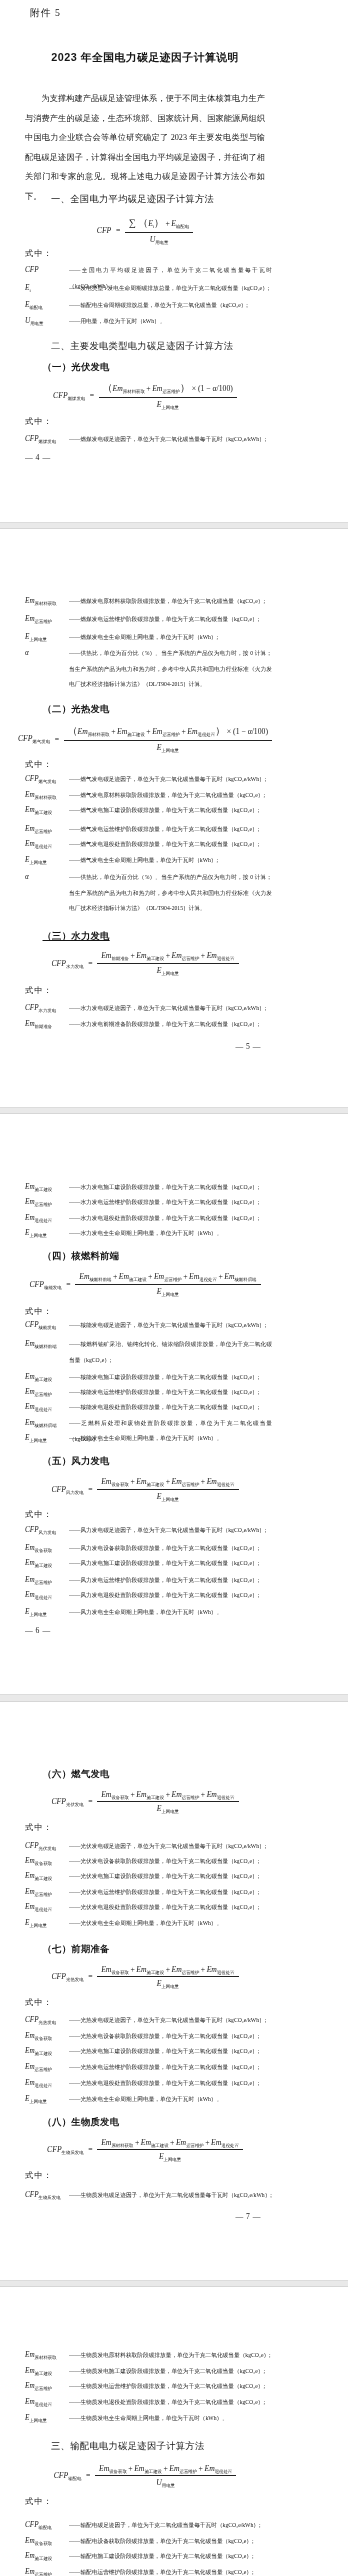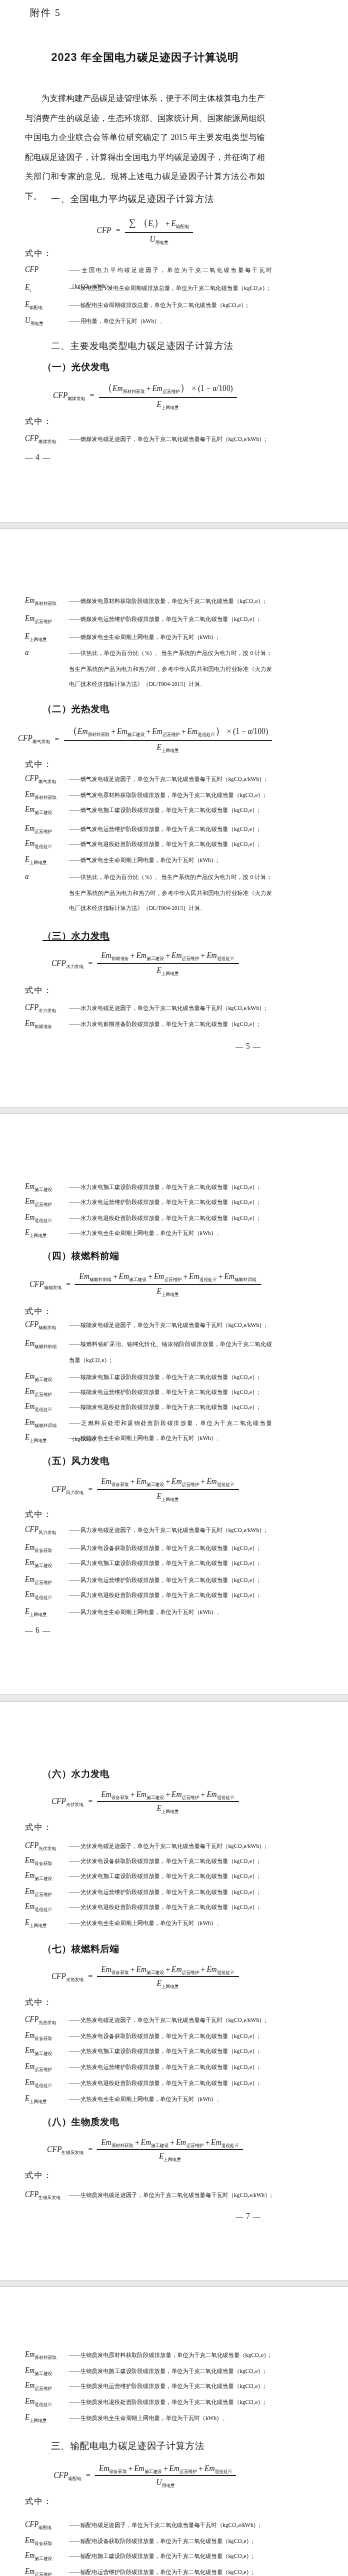--- a/index.html
+++ b/index.html
@@ -32,21 +32,21 @@
   .pagenum.left{left:25px;}
   .pagenum.right{left:auto;right:88px;}
 </style>
 </head>
 <body>
 
 <div id="doc">
     <div class="page" style="height: 522px;">
       <div class="blk attach" style="top: 7.2px;">附件 5</div>
       <div class="blk title" style="top: 51px;">2023 年全国电力碳足迹因子计算说明</div>
-      <div class="blk para" style="top: 89px;">为支撑构建产品碳足迹管理体系，便于不同主体核算电力生产与消费产生的碳足迹，生态环境部、国家统计局、国家能源局组织中国电力企业联合会等单位研究确定了 2015 年主要发电类型与输配电碳足迹因子，计算得出全国电力平均碳足迹因子，并征询了相关部门和专家的意见。现将上述电力碳足迹因子计算方法公布如下。</div>
+      <div class="blk para" style="top: 89px;">为支撑构建产品碳足迹管理体系，便于不同主体核算电力生产与消费产生的碳足迹，生态环境部、国家统计局、国家能源局组织中国电力企业联合会等单位研究确定了 2023 年主要发电类型与输配电碳足迹因子，计算得出全国电力平均碳足迹因子，并征询了相关部门和专家的意见。现将上述电力碳足迹因子计算方法公布如下。</div>
       <div class="blk h1" style="top: 193px;">一、全国电力平均碳足迹因子计算方法</div>
       <div class="blk formula" style="top: 217px;">
         <span class="f-lhs"><span class="symwrap"><span class="sym">CFP</span></span></span>
         <span class="f-eq">=</span>
         <span class="frac">
           <span class="num"><span class="big">∑ （</span><span class="symwrap"><span class="sym">E</span><sub class="s">i</sub></span><span class="big">）</span><span class="op">+</span><span class="symwrap"><span class="sym">E</span><sub class="s">输配电</sub></span></span>
           <span class="den"><span class="symwrap"><span class="sym">U</span><sub class="s">用电量</sub></span></span>
         </span>
       </div>
       <div class="blk fz" style="top: 248px;">式中：</div>
@@ -246,21 +246,21 @@
         <div class="tdesc">——风力发电退役处置阶段碳排放量，单位为千克二氧化碳当量（kgCO₂e）;</div>
       </div>
       <div class="blk term" style="top: 491px; width: 247px;">
         <div class="tsym"><span class="symwrap"><span class="sym">E</span><sub class="s">上网电量</sub></span></div>
         <div class="tdesc">——风力发电全生命周期上网电量，单位为千瓦时（kWh）。</div>
       </div>
       <div class="blk pagenum left" style="top: 512px;">— 6 —</div>
     </div>
     <div class="sep"></div>
     <div class="page" style="height: 578px;">
-      <div class="blk h2" style="top: 66px;">（六）水力发电</div>
+      <div class="blk h2" style="top: 66px;">（六）燃气发电</div>
       <div class="blk formula" style="top: 88px;">
         <span class="f-lhs"><span class="symwrap"><span class="sym">CFP</span><sub class="s">光伏发电</sub></span></span>
         <span class="f-eq">=</span>
         <span class="frac">
           <span class="num"><span class="symwrap"><span class="sym">Em</span><sub class="s">设备获取</sub></span><span class="op">+</span><span class="symwrap"><span class="sym">Em</span><sub class="s">施工建设</sub></span><span class="op">+</span><span class="symwrap"><span class="sym">Em</span><sub class="s">运营维护</sub></span><span class="op">+</span><span class="symwrap"><span class="sym">Em</span><sub class="s">退役处置</sub></span></span>
           <span class="den"><span class="symwrap"><span class="sym">E</span><sub class="s">上网电量</sub></span></span>
         </span>
       </div>
       <div class="blk fz" style="top: 120px;">式中：</div>
       <div class="blk term" style="top: 137px; width: 247px;">
@@ -280,21 +280,21 @@
         <div class="tdesc">——光伏发电运营维护阶段碳排放量，单位为千克二氧化碳当量（kgCO₂e）;</div>
       </div>
       <div class="blk term" style="top: 198px; width: 247px;">
         <div class="tsym"><span class="symwrap"><span class="sym">Em</span><sub class="s">退役处置</sub></span></div>
         <div class="tdesc">——光伏发电退役处置阶段碳排放量，单位为千克二氧化碳当量（kgCO₂e）;</div>
       </div>
       <div class="blk term" style="top: 214px; width: 247px;">
         <div class="tsym"><span class="symwrap"><span class="sym">E</span><sub class="s">上网电量</sub></span></div>
         <div class="tdesc">——光伏发电全生命周期上网电量，单位为千瓦时（kWh）。</div>
       </div>
-      <div class="blk h2" style="top: 241px;">（七）核燃料后端</div>
+      <div class="blk h2" style="top: 241px;">（七）前期准备</div>
       <div class="blk formula" style="top: 263px;">
         <span class="f-lhs"><span class="symwrap"><span class="sym">CFP</span><sub class="s">光热发电</sub></span></span>
         <span class="f-eq">=</span>
         <span class="frac">
           <span class="num"><span class="symwrap"><span class="sym">Em</span><sub class="s">设备获取</sub></span><span class="op">+</span><span class="symwrap"><span class="sym">Em</span><sub class="s">施工建设</sub></span><span class="op">+</span><span class="symwrap"><span class="sym">Em</span><sub class="s">运营维护</sub></span><span class="op">+</span><span class="symwrap"><span class="sym">Em</span><sub class="s">退役处置</sub></span></span>
           <span class="den"><span class="symwrap"><span class="sym">E</span><sub class="s">上网电量</sub></span></span>
         </span>
       </div>
       <div class="blk fz" style="top: 295px;">式中：</div>
       <div class="blk term" style="top: 311px; width: 247px;">

